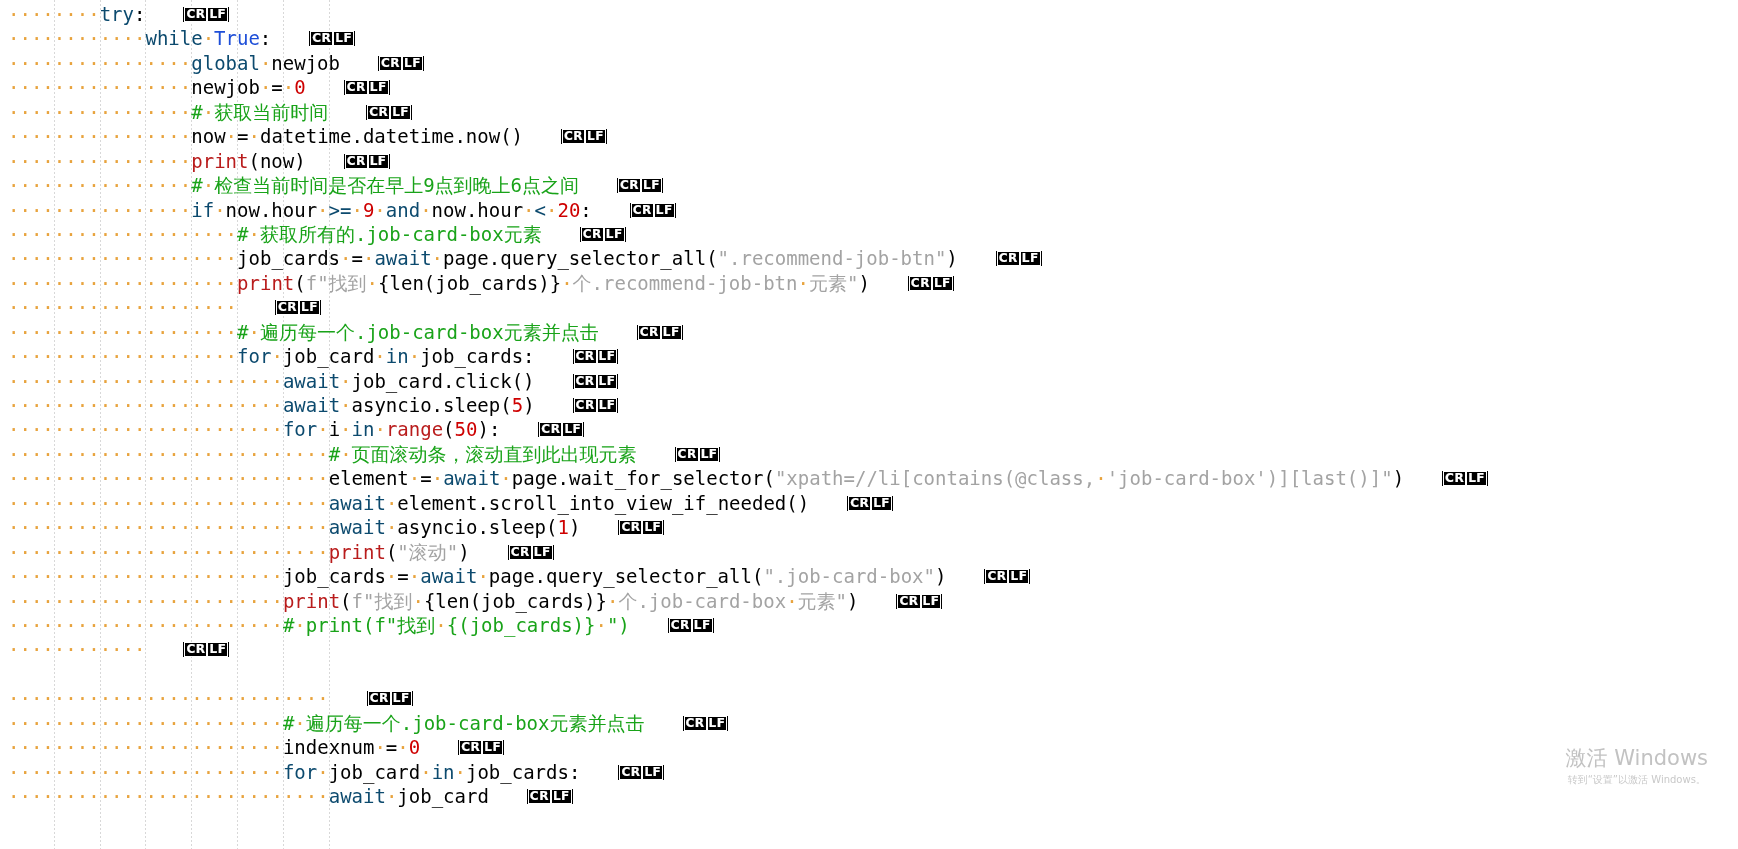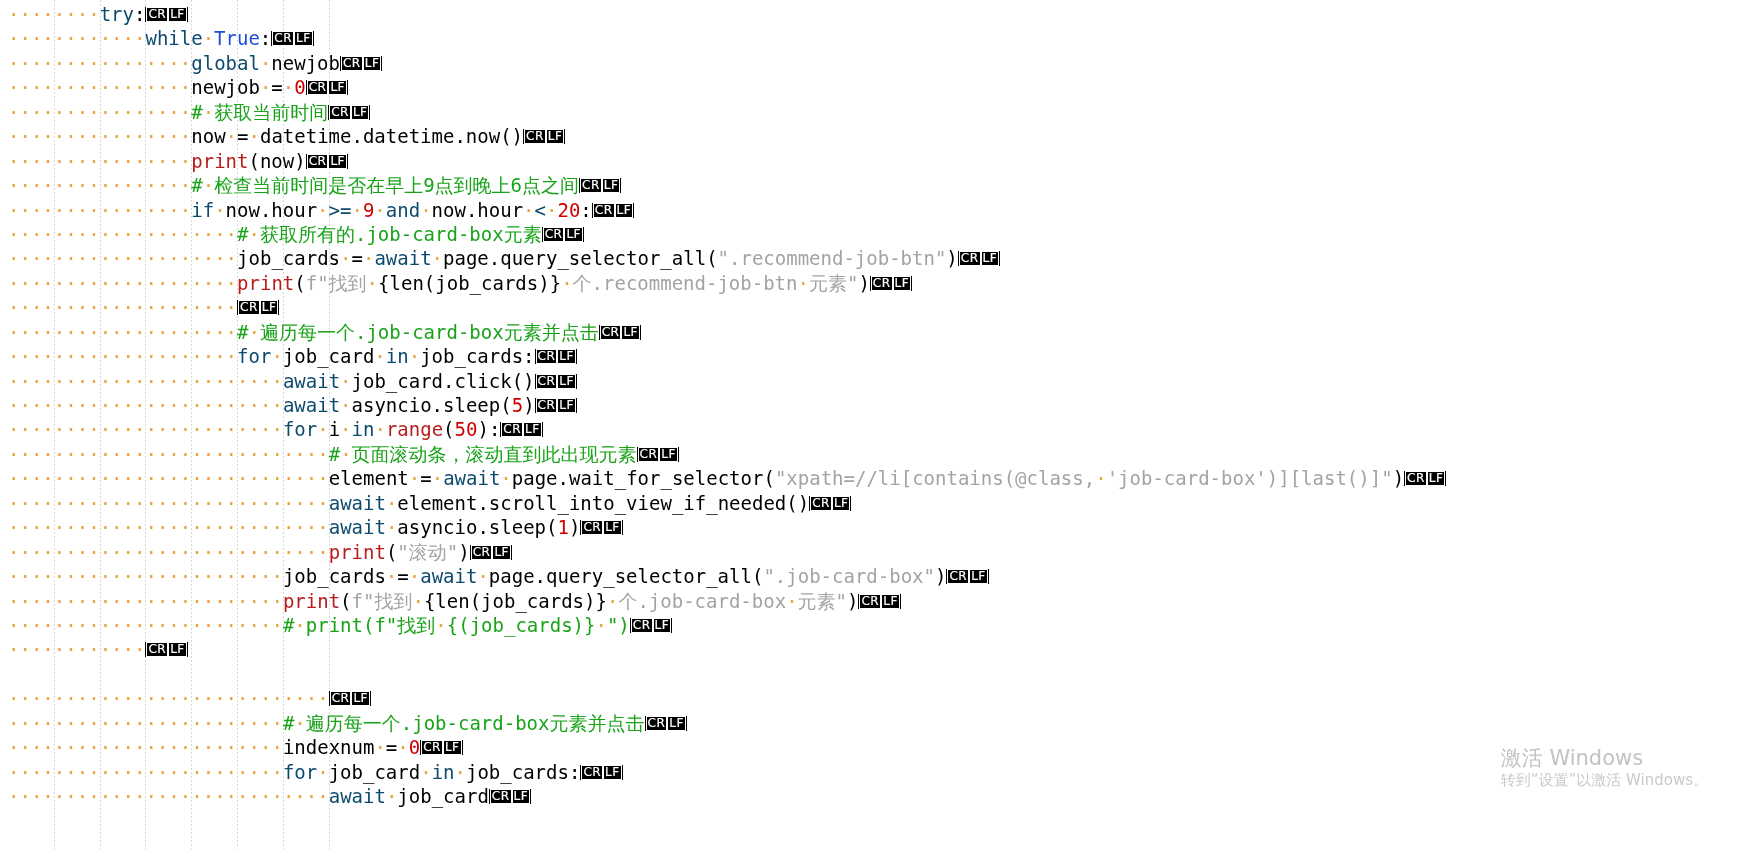--- a/index.html
+++ b/index.html
@@ -45,48 +45,50 @@
 
   
   .sp{color:#e8a33d;}
   .sp::before{content:"·";}
 
   
   .crlf{
     display:inline-block;
     position:relative;top:-1px;
     font-family:"DejaVu Sans","Liberation Sans",sans-serif;
-    font-size:12px;font-weight:normal;
+    font-size:12px;font-weight:bold;
     letter-spacing:0.5px;
     line-height:15px;
     height:15px;
     padding:0 1px;
     color:#ffffff;
     background:#000000;
     vertical-align:middle;
+    margin-left:38px;
     -webkit-text-stroke:0.2px #ffffff;
   }
   .crlf span{
     display:inline-block;
     border:1px solid #ffffff;
     padding:0 1px;
     height:13px;line-height:13px;
   }
 
   
   #watermark{
     position:absolute;
     right:30px;bottom:60px;
+    text-align:center;
     color:#c8c8c8;
     font-family:"DejaVu Sans","Liberation Sans",sans-serif;
     user-select:none;
     pointer-events:none;
   }
   #wm-title{font-size:21px;line-height:26px;color:#c2c2c2;}
-  #wm-sub{font-size:15px;line-height:18px;color:#c9c9c9;}
+  #wm-sub{font-size:10px;line-height:18px;color:#c9c9c9;}
 </style>
 </head>
 <body>
 
 <div id="editor">
 
   <div class="guides">
       <div class="guide" style="left: 53.8px;"></div>
       <div class="guide" style="left: 99.6px;"></div>
       <div class="guide" style="left: 145.4px;"></div>

